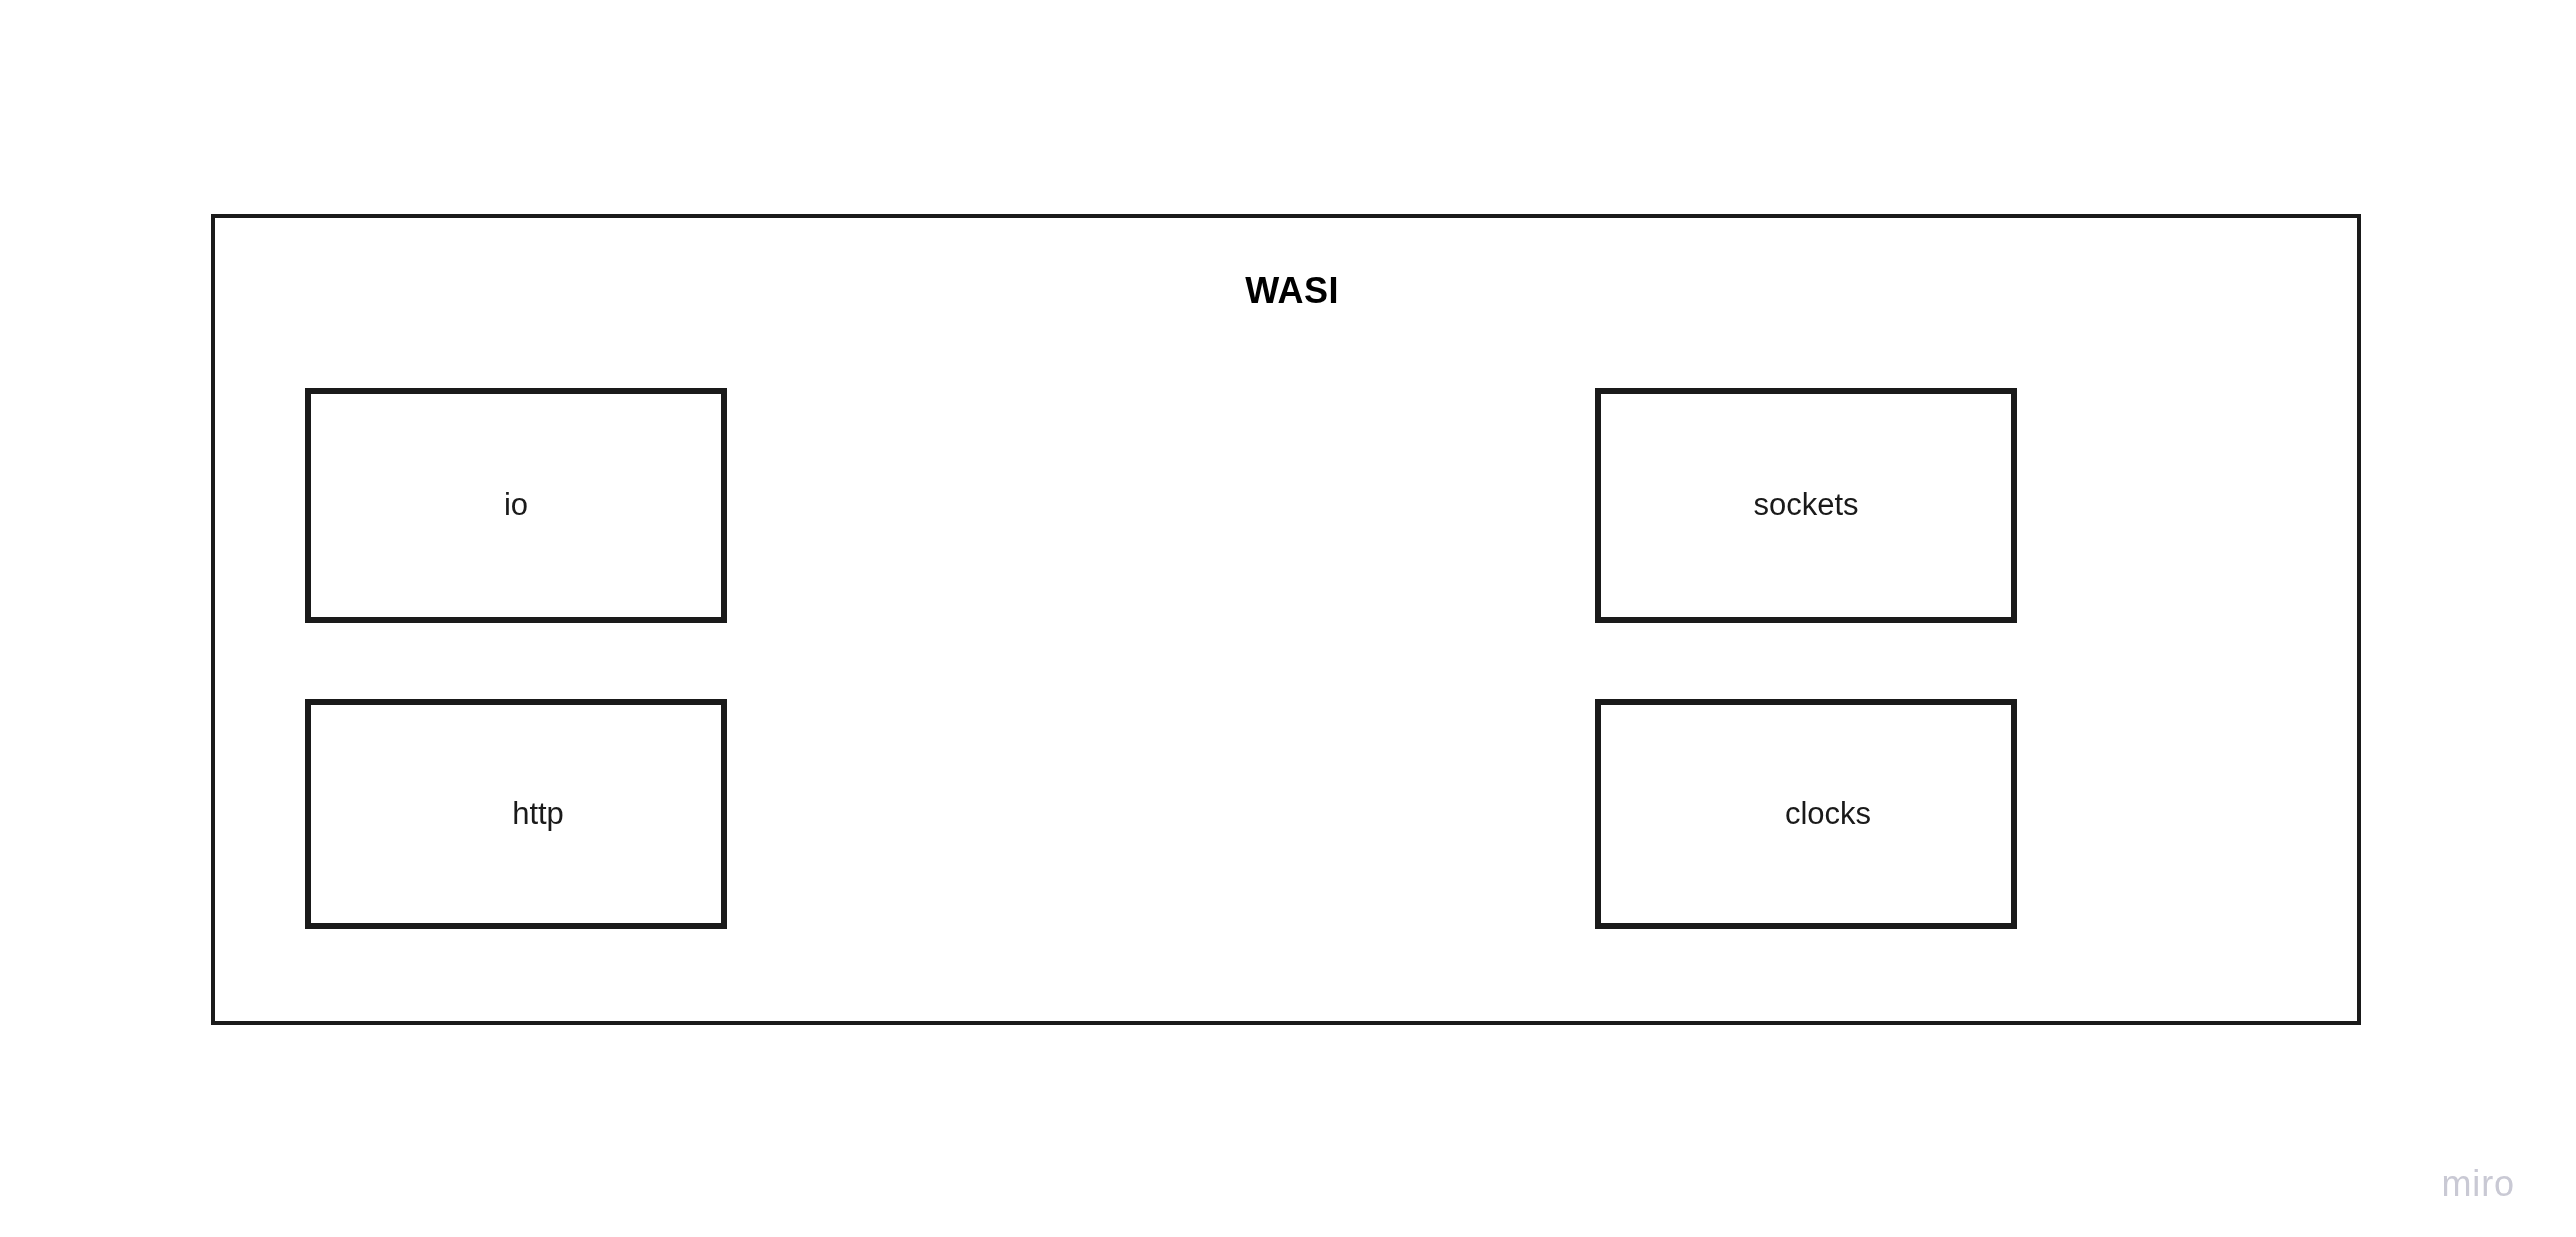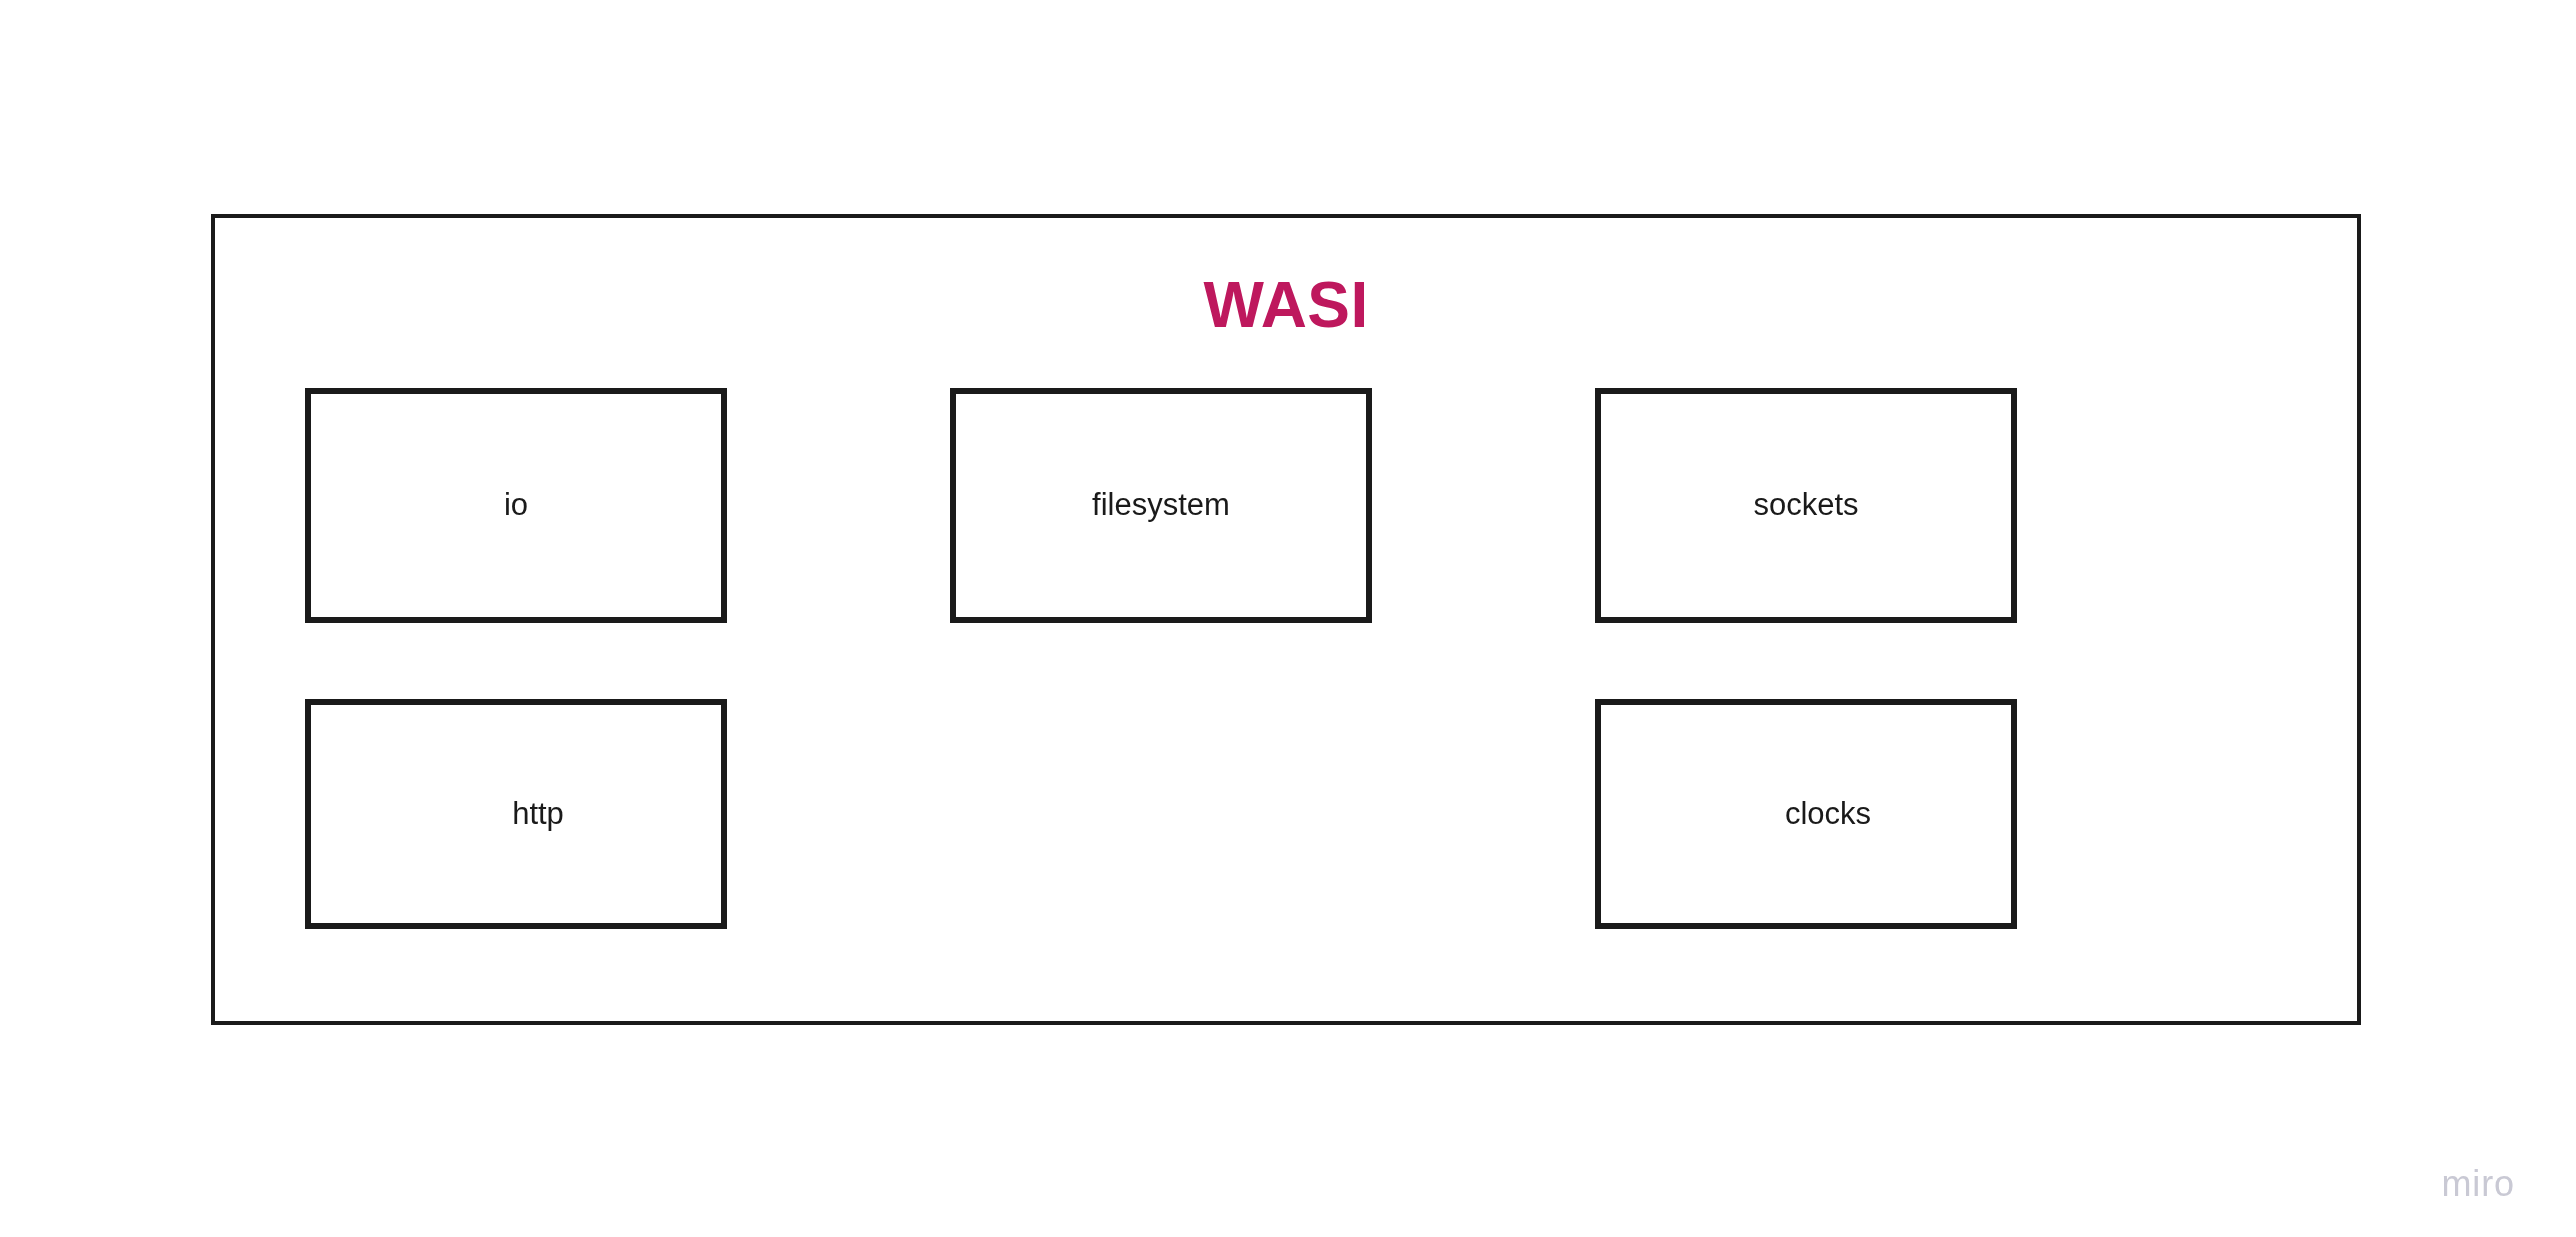--- a/index.html
+++ b/index.html
@@ -33,26 +33,27 @@
     border: 4.5px solid #1a1a1a;
     background: #ffffff;
   }
 
   .wasi-title {
     position: absolute;
     left: 0;
     top: 55px;
     width: 100%;
     text-align: center;
-    font-size: 64px;
+    font-size: 36px;
     font-weight: 700;
     line-height: 1;
-    color: #be185d;
+    color: #000000;
     letter-spacing: 0.4px;
     user-select: none;
+    padding-left: 6px;
   }
 
   
   .module-row {
     position: absolute;
     display: flex;
     left: 90px;
     width: 1712px;
     justify-content: space-between;
   }
@@ -101,23 +102,20 @@
 
   <div class="wasi-container">
 
     <div class="wasi-title">WASI</div>
 
     <div class="module-row row-top">
       <div class="module-box">
         <span class="module-label">io</span>
       </div>
       <div class="module-box">
-        <span class="module-label">filesystem</span>
-      </div>
-      <div class="module-box">
         <span class="module-label">sockets</span>
       </div>
     </div>
 
     <div class="module-row row-bottom">
       <div class="module-box">
         <span class="module-label">http</span>
       </div>
       <div class="module-box">
         <span class="module-label">clocks</span>

